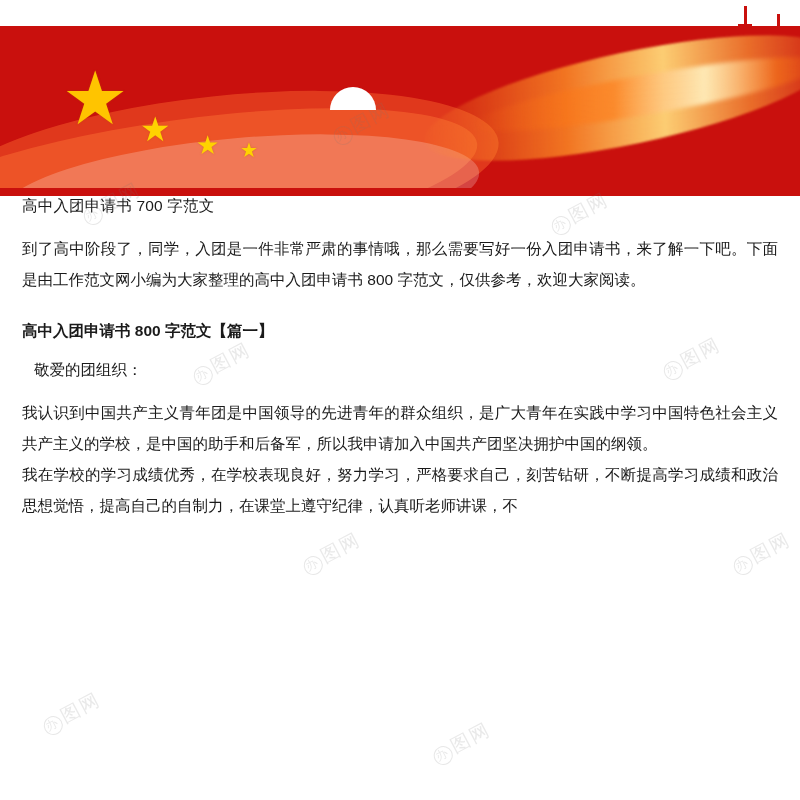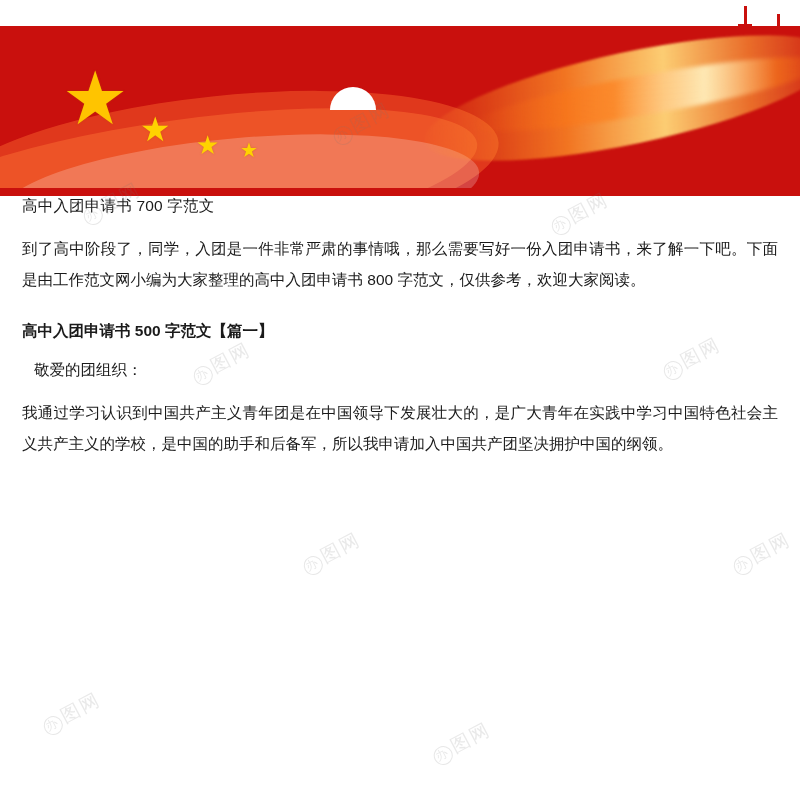--- a/index.html
+++ b/index.html
@@ -275,23 +275,24 @@
   <div class="star star-s2">★</div>
   <div class="star star-s3">★</div>
   <div class="banner-bottom-band"></div>
 </div>
 
 <div class="doc"></div>
 
 <div class="content">
   <div class="title-line">高中入团申请书 700 字范文</div>
   <p class="para">到了高中阶段了，同学，入团是一件非常严肃的事情哦，那么需要写好一份入团申请书，来了解一下吧。下面是由工作范文网小编为大家整理的高中入团申请书 800 字范文，仅供参考，欢迎大家阅读。</p>
-  <div class="section-head">高中入团申请书 500 字范文【篇一】</div>
+  <div class="section-head">高中入团申请书 800 字范文【篇一】</div>
   <p class="salutation">敬爱的团组织：</p>
-  <p class="para tight">我通过学习认识到中国共产主义青年团是在中国领导下发展壮大的，是广大青年在实践中学习中国特色社会主义共产主义的学校，是中国的助手和后备军，所以我申请加入中国共产团坚决拥护中国的纲领。</p>
+  <p class="para tight">我认识到中国共产主义青年团是中国领导的先进青年的群众组织，是广大青年在实践中学习中国特色社会主义共产主义的学校，是中国的助手和后备军，所以我申请加入中国共产团坚决拥护中国的纲领。</p>
+  <p class="para tight">我在学校的学习成绩优秀，在学校表现良好，努力学习，严格要求自己，刻苦钻研，不断提高学习成绩和政治思想觉悟，提高自己的自制力，在课堂上遵守纪律，认真听老师讲课，不</p>
 </div>
 
 <div class="wm" style="left:80px;  top:190px;"><span class="wm-circle">办</span><span>图网</span></div>
 <div class="wm" style="left:330px; top:110px;"><span class="wm-circle">办</span><span>图网</span></div>
 <div class="wm" style="left:548px; top:200px;"><span class="wm-circle">办</span><span>图网</span></div>
 <div class="wm" style="left:190px; top:350px;"><span class="wm-circle">办</span><span>图网</span></div>
 <div class="wm" style="left:660px; top:345px;"><span class="wm-circle">办</span><span>图网</span></div>
 <div class="wm" style="left:300px; top:540px;"><span class="wm-circle">办</span><span>图网</span></div>
 <div class="wm" style="left:730px; top:540px;"><span class="wm-circle">办</span><span>图网</span></div>
 <div class="wm" style="left:40px;  top:700px;"><span class="wm-circle">办</span><span>图网</span></div>

